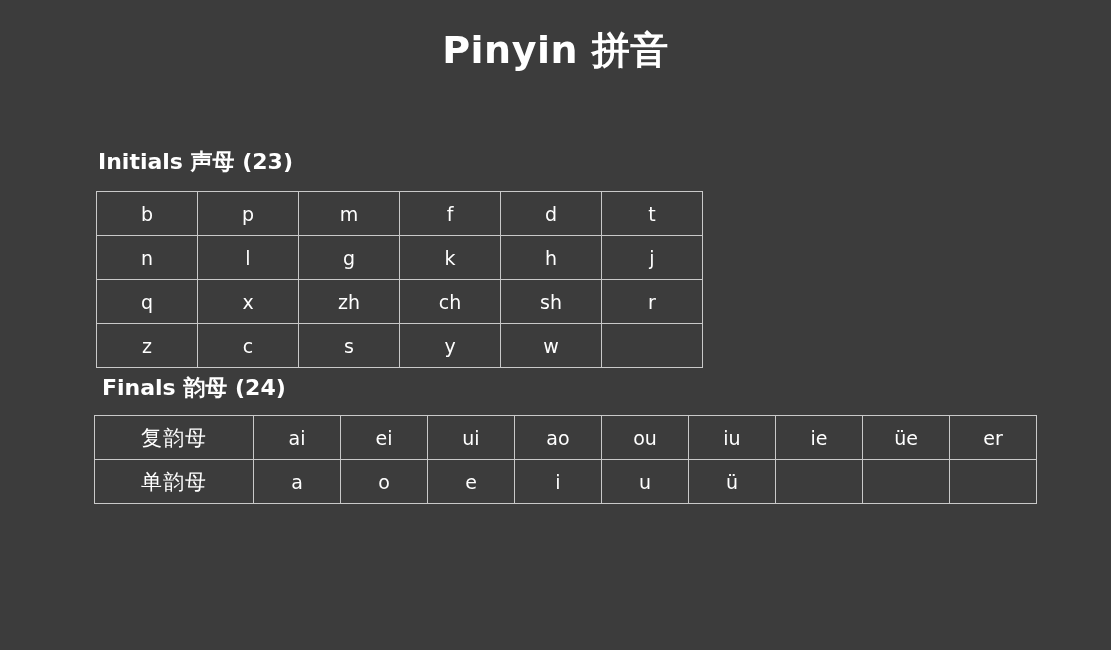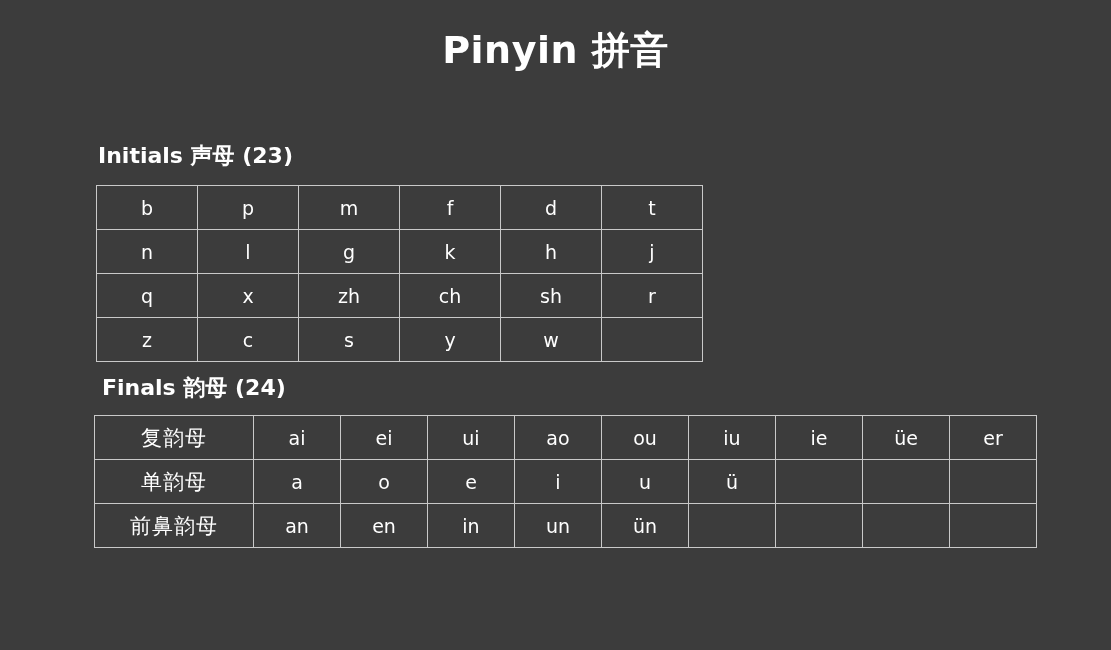--- a/index.html
+++ b/index.html
@@ -32,21 +32,21 @@
     margin-top: 0;
   }
   .section-heading {
     font-size: 22px;
     font-weight: bold;
     color: #ffffff;
   }
   #initials-section {
     position: absolute;
     left: 96px;
-    top: 116px;
+    top: 122px;
   }
   #initials-section .section-heading {
     margin: 0 0 14px 2px;
   }
   #finals-section {
     position: absolute;
     left: 94px;
     top: 348px;
   }
   #finals-section .section-heading {
@@ -156,29 +156,17 @@
           <td>a</td>
           <td>o</td>
           <td>e</td>
           <td>i</td>
           <td>u</td>
           <td>ü</td>
           <td class="empty"></td>
           <td class="empty"></td>
           <td class="empty"></td>
         </tr>
-        <tr>
-          <td class="label-cell">前鼻韵母</td>
-          <td>an</td>
-          <td>en</td>
-          <td>in</td>
-          <td>un</td>
-          <td>ün</td>
-          <td class="empty"></td>
-          <td class="empty"></td>
-          <td class="empty"></td>
-          <td class="empty"></td>
-        </tr>
       </tbody>
     </table>
   </div>
 
 </div>
 
 </body></html>

